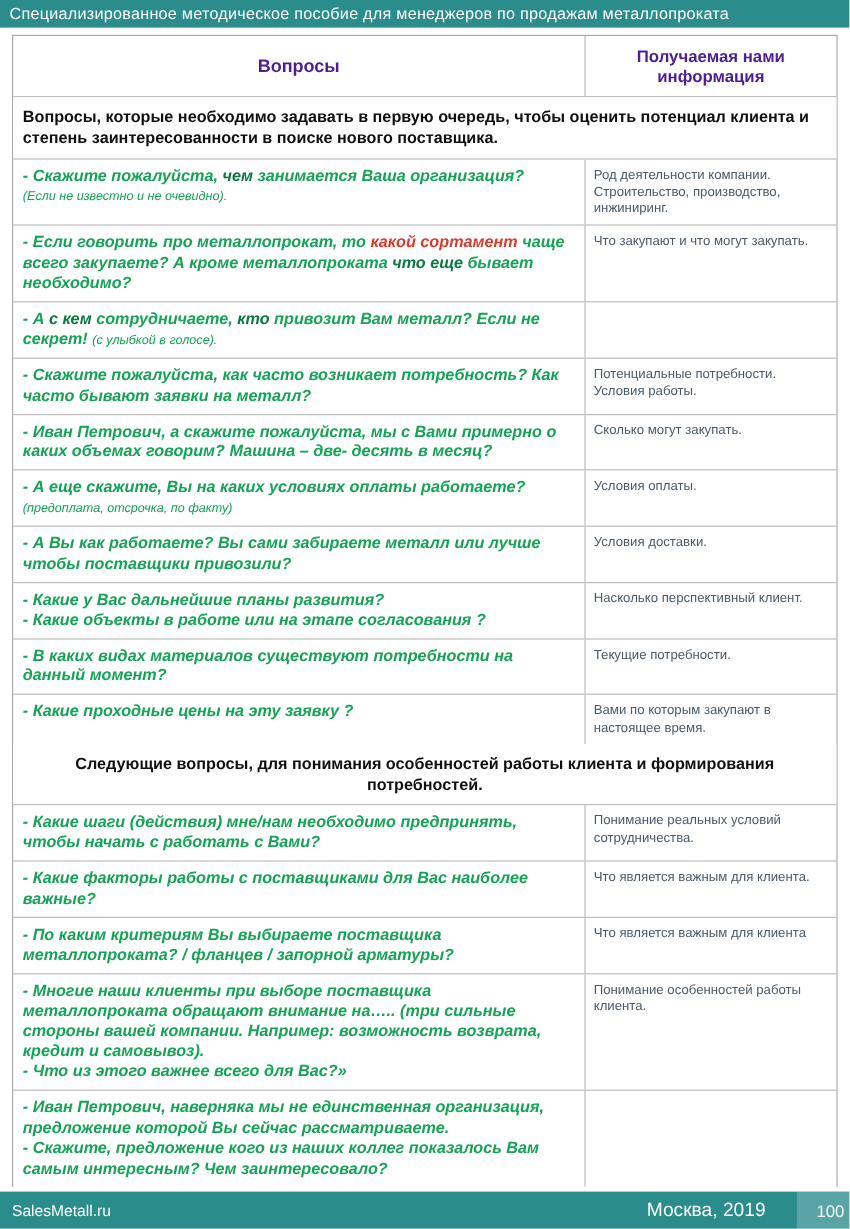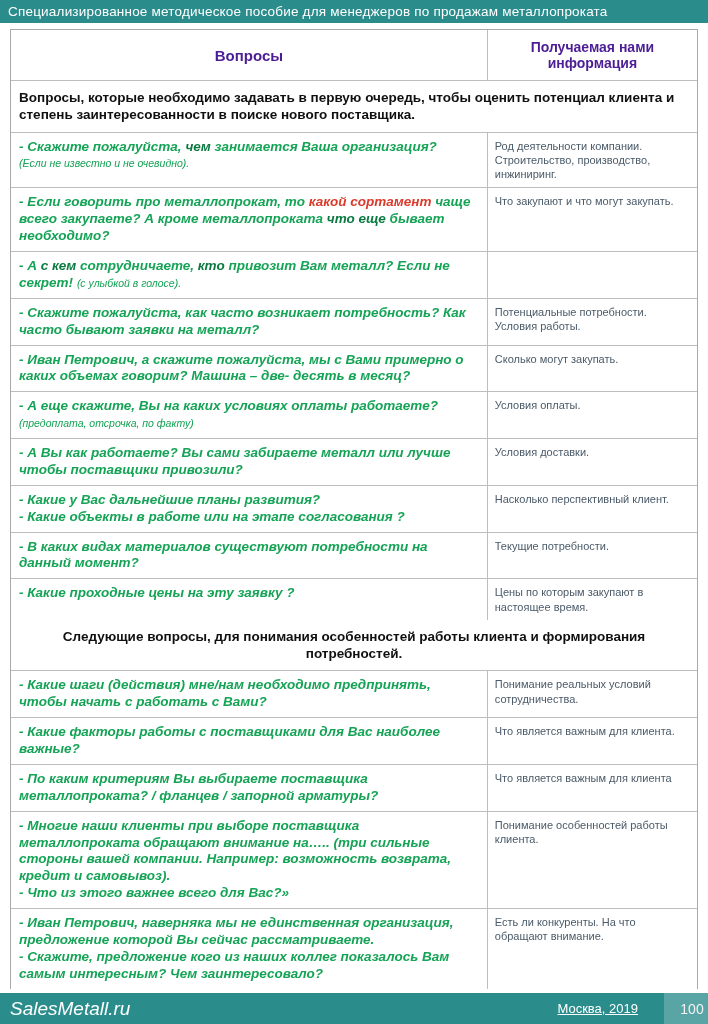--- a/index.html
+++ b/index.html
@@ -37,23 +37,23 @@
   .q-cell{padding:6px 8px;border-right:1px solid #bdbdbd;
     font-size:13.5px;line-height:1.25;font-style:italic;font-weight:700;color:var(--green);}
   .q-cell .seg-b{font-weight:800;color:var(--green-dark);}
   .q-cell .seg-red{font-weight:800;color:var(--red);}
   .q-cell .seg-small{font-size:10.5px;font-weight:400;color:var(--green);}
 
   .a-cell{padding:6px 7px;font-size:11px;line-height:1.3;color:var(--answer);}
 
   .footer{flex:0 0 auto;background:var(--teal);color:#fff;height:31px;display:flex;
     align-items:center;padding:0 0 0 10px;margin-top:4px;}
-  .footer .site{font-size:19px;font-style:italic;}
+  .footer .site{font-size:13px;}
   .footer .spacer{flex:1;}
-  .footer .place{font-size:13px;margin-right:26px;text-decoration:underline;}
+  .footer .place{font-size:16px;margin-right:26px;}
   .footer .page-num{height:100%;display:flex;align-items:center;justify-content:center;
     min-width:44px;background:rgba(255,255,255,0.22);font-size:14px;color:#f2f2f2;padding-left:12px;}
 </style>
 </head>
 <body>
 
 <div class="page">
 
   <div class="topbar">
     <span>Специализированное методическое  пособие для менеджеров по продажам металлопроката</span>
@@ -102,21 +102,21 @@
           <div class="trow">
             <div class="q-cell"><span>- Какие у Вас дальнейшие планы развития?<br>- Какие объекты в работе или на этапе согласования ?</span></div>
             <div class="a-cell">Насколько перспективный клиент.</div>
           </div>
           <div class="trow">
             <div class="q-cell"><span>- В каких видах материалов существуют  потребности на данный момент?</span></div>
             <div class="a-cell">Текущие потребности.</div>
           </div>
           <div class="trow">
             <div class="q-cell"><span>- Какие проходные цены на эту заявку ?</span></div>
-            <div class="a-cell">Цены по которым закупают в настоящее время.</div>
+            <div class="a-cell">Вами по которым закупают в настоящее время.</div>
           </div>
         </div>
 
       <div class="section-title center">Следующие вопросы, для понимания особенностей работы клиента и формирования потребностей.</div>
 
       <div id="rows2">
           <div class="trow">
             <div class="q-cell"><span>- Какие шаги (действия) мне/нам необходимо предпринять, чтобы начать с работать с Вами?</span></div>
             <div class="a-cell">Понимание реальных условий сотрудничества.</div>
           </div>
@@ -127,21 +127,20 @@
           <div class="trow">
             <div class="q-cell"><span>- По каким критериям Вы выбираете поставщика металлопроката? / фланцев / запорной арматуры?</span></div>
             <div class="a-cell">Что является важным для клиента</div>
           </div>
           <div class="trow">
             <div class="q-cell"><span>- Многие наши клиенты при выборе поставщика металлопроката обращают внимание на…..  (три сильные стороны вашей компании. Например:  возможность возврата, кредит и самовывоз).<br>- Что из этого важнее всего для Вас?»</span></div>
             <div class="a-cell">Понимание особенностей работы клиента.</div>
           </div>
           <div class="trow">
             <div class="q-cell"><span>- Иван Петрович, наверняка мы не единственная организация, предложение которой Вы сейчас рассматриваете.<br>- Скажите, предложение кого из наших коллег показалось Вам самым интересным? Чем заинтересовало?</span></div>
-            <div class="a-cell">Есть ли конкуренты. На что обращают внимание.</div>
           </div>
           <div class="trow">
             <div class="q-cell"><span>- Что в работе с поставщиками кроме цены для Вас является важным?</span></div>
             <div class="a-cell">Понимание ожиданий клиента.</div>
           </div>
         </div>
 
     </div>
   </div>
 

